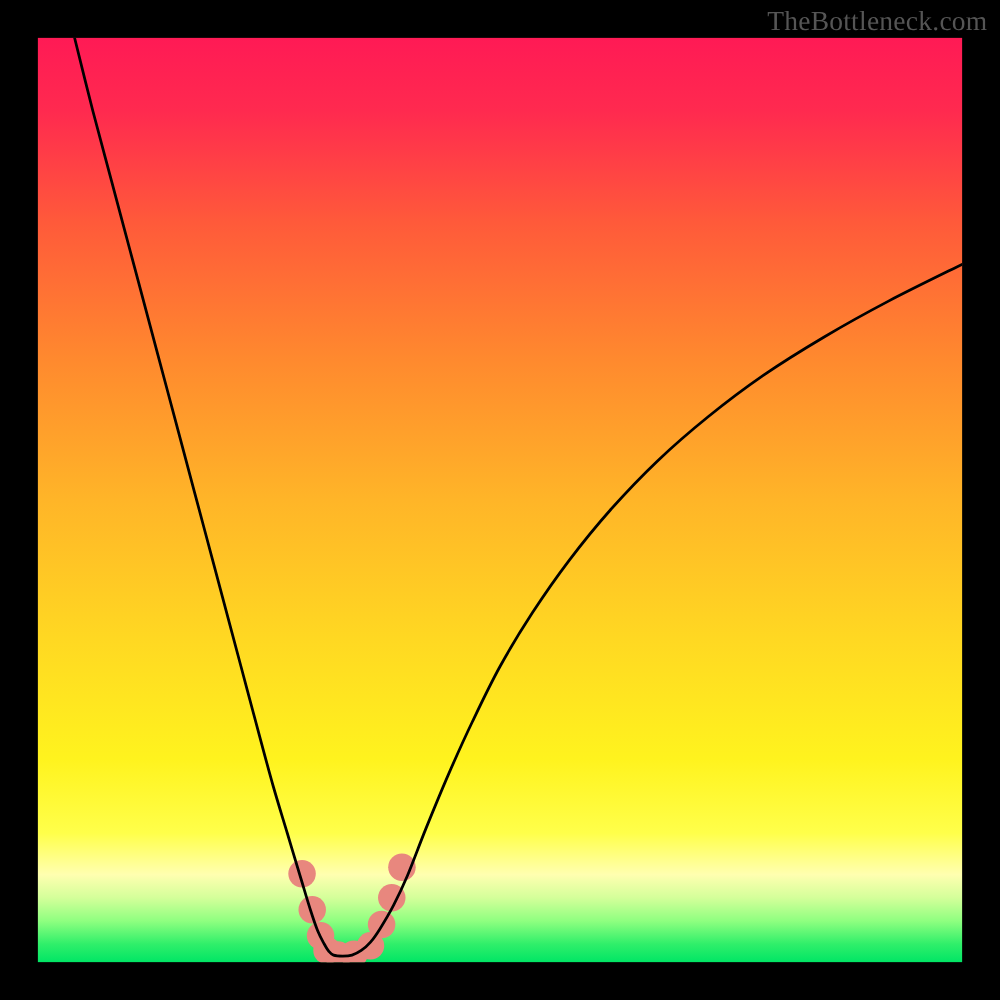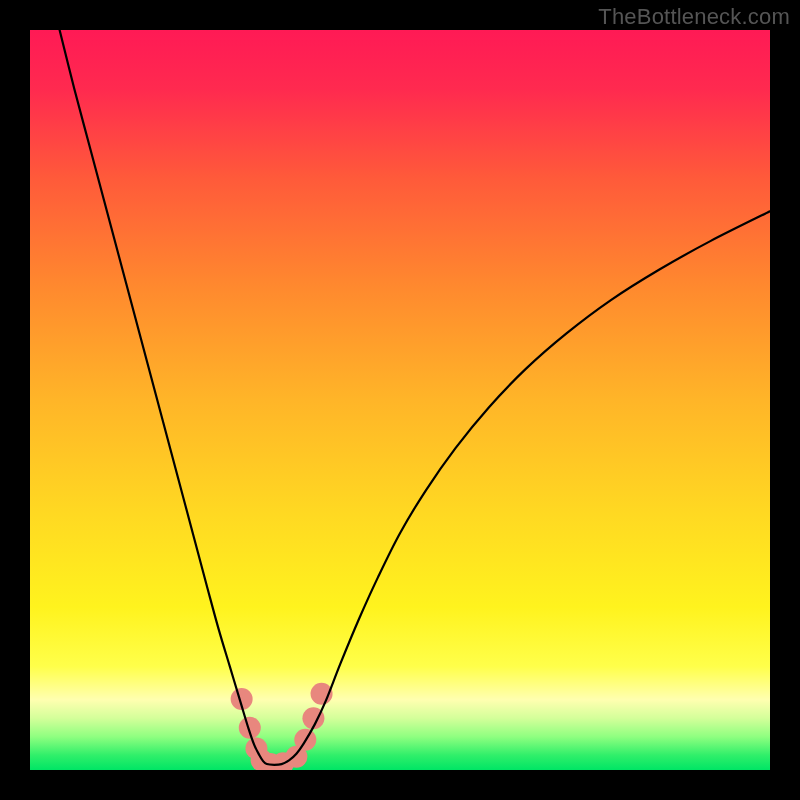--- a/index.html
+++ b/index.html
@@ -31,20 +31,21 @@
   }
   .watermark {
     position: absolute;
     top: 4px;
     right: 10px;
     color: #555;
     font-size: 22px;
     font-weight: 500;
     letter-spacing: 0.2px;
     user-select: none;
+    font-family: Liberation Serif, serif;
   }
   svg.curve {
     position: absolute;
     inset: 0;
   }
 </style>
 </head>
 <body>
 
 <div class="frame">

